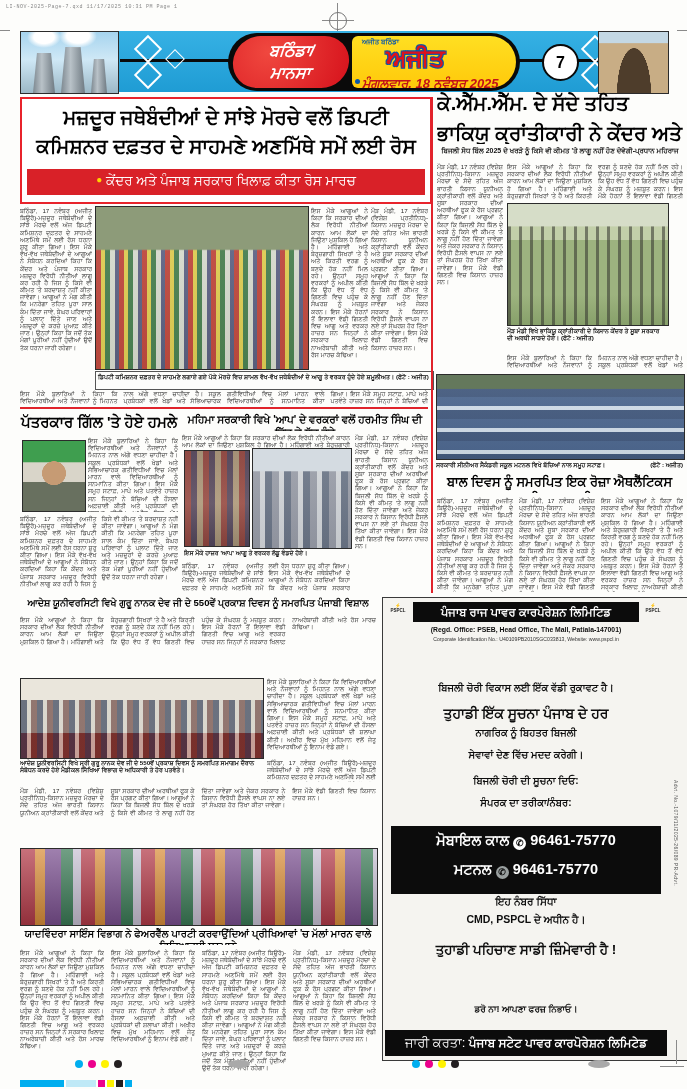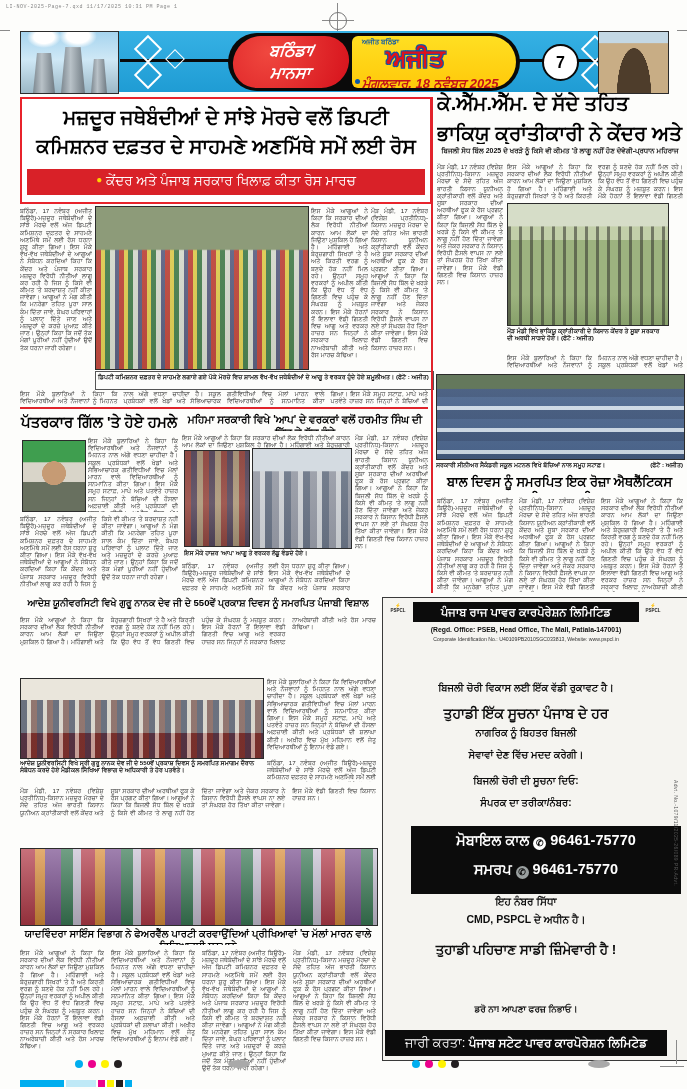--- a/index.html
+++ b/index.html
@@ -202,28 +202,28 @@
     <div class="abs logo" style="left:258px;top:6px;width:24px;">⚡<br><span>PSPCL</span></div>
     <div class="abs ad-titlebar" style="left:30px;top:4px;width:226px;height:20px;">ਪੰਜਾਬ ਰਾਜ ਪਾਵਰ ਕਾਰਪੋਰੇਸ਼ਨ ਲਿਮਿਟਿਡ</div>
     <div class="abs ad-center" style="left:4px;top:28px;width:278px;font-size:6.8px;">(Regd. Office: PSEB, Head Office, The Mall, Patiala-147001)</div>
     <div class="abs ad-center" style="left:4px;top:38px;width:278px;font-size:5.2px;font-weight:normal;color:#333;">Corporate Identification No.: U40109PB2010SGC033813, Website: www.pspcl.in</div>
     <div class="abs ad-center" style="left:4px;top:84px;width:278px;font-size:10px;">ਬਿਜਲੀ ਚੋਰੀ ਵਿਕਾਸ ਲਈ ਇੱਕ ਵੱਡੀ ਰੁਕਾਵਟ ਹੈ।</div>
     <div class="abs ad-center" style="left:4px;top:107px;width:278px;font-size:14px;">ਤੁਹਾਡੀ ਇੱਕ ਸੂਚਨਾ ਪੰਜਾਬ ਦੇ ਹਰ</div>
     <div class="abs ad-center" style="left:4px;top:129px;width:278px;font-size:10px;">ਨਾਗਰਿਕ ਨੂੰ ਬਿਹਤਰ ਬਿਜਲੀ</div>
     <div class="abs ad-center" style="left:4px;top:151px;width:278px;font-size:10px;">ਸੇਵਾਵਾਂ ਦੇਣ ਵਿੱਚ ਮਦਦ ਕਰੇਗੀ।</div>
     <div class="abs ad-center" style="left:4px;top:177px;width:278px;font-size:10px;">ਬਿਜਲੀ ਚੋਰੀ ਦੀ ਸੂਚਨਾ ਦਿਓ:</div>
     <div class="abs ad-center" style="left:4px;top:199px;width:278px;font-size:10px;">ਸੰਪਰਕ ਦਾ ਤਰੀਕਾ/ਨੰਬਰ:</div>
-    <div class="abs blackbox" style="left:8px;top:228px;width:270px;height:68px;font-size:14.5px;line-height:29px;margin-left:20px;">
+    <div class="abs blackbox" style="left:8px;top:228px;width:270px;height:68px;font-size:14.5px;line-height:29px;">
       <div>
         <span>ਮੋਬਾਇਲ ਕਾਲ</span>
         <span class="wicon">✆</span>
         <span>96461-75770</span>
       </div>
       <div>
-        <span>ਸਮਰਪ</span>
+        <span>ਮਟਨਲ</span>
         <span class="wicon" style="background:#9aa0a0;">✆</span>
         <span>96461-75770</span>
       </div>
     </div>
     <div class="abs ad-center" style="left:4px;top:297px;width:278px;font-size:10.5px;">ਇਹ ਨੰਬਰ ਸਿੱਧਾ</div>
     <div class="abs ad-center" style="left:4px;top:315px;width:278px;font-size:10.5px;">CMD, PSPCL ਦੇ ਅਧੀਨ ਹੈ।</div>
     <div class="abs ad-center" style="left:2px;top:344px;width:282px;font-size:13.5px;">ਤੁਹਾਡੀ ਪਹਿਚਾਣ ਸਾਡੀ ਜ਼ਿੰਮੇਵਾਰੀ ਹੈ !</div>
     <div class="abs ad-center" style="left:4px;top:406px;width:278px;font-size:9px;">ਡਰੋ ਨਾ! ਆਪਣਾ ਫਰਜ਼ ਨਿਭਾਓ।</div>
     <div class="abs blackbox" style="left:2px;top:432px;width:282px;height:26px;line-height:26px;font-size:12px;">
       <span style="font-size:13px;font-weight:normal;">ਜਾਰੀ ਕਰਤਾ:</span>

